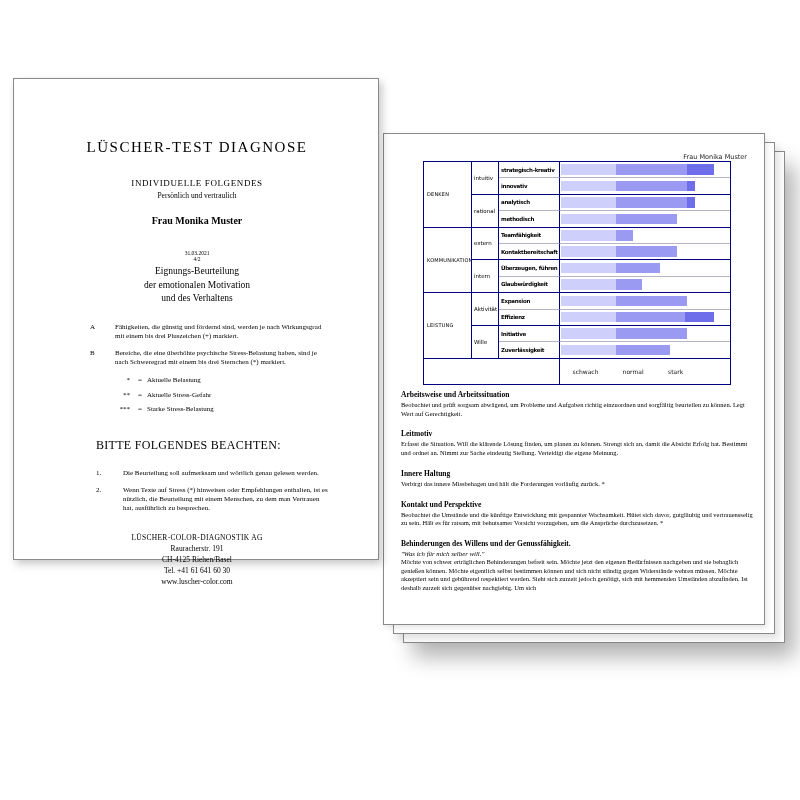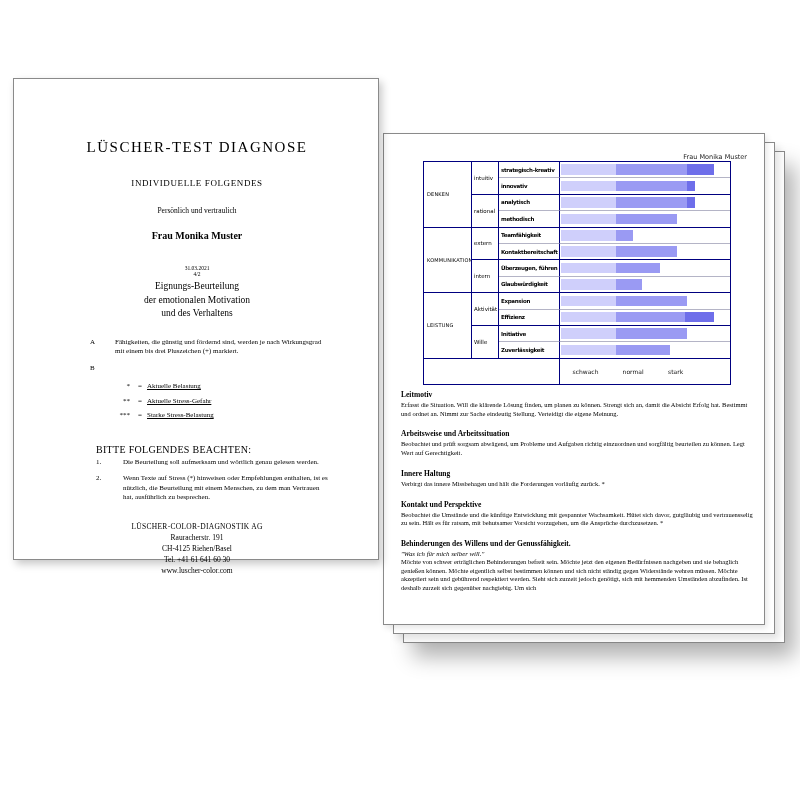--- a/index.html
+++ b/index.html
@@ -10,36 +10,36 @@
   .sheet3{left:403px;top:151px;width:382px;height:492px;box-shadow:10px 14px 20px rgba(0,0,0,0.30);}
   .sheet2{left:393px;top:142px;width:382px;height:492px;box-shadow:4px 5px 8px rgba(0,0,0,0.12);}
   .right-main{left:383px;top:133px;width:382px;height:492px;box-shadow:2px 3px 6px rgba(0,0,0,0.10);}
   
   .left-main{left:13px;top:78px;width:366px;height:482px;box-shadow:3px 4px 8px rgba(0,0,0,0.22);z-index:20;}
 
   
   .lp-inner{position:relative;left:7px;width:352px;text-align:center;padding-top:60px;}
   .lp-title{font-size:15px;letter-spacing:1.5px;}
   .lp-subtitle{font-size:9px;letter-spacing:0.6px;margin-top:22px;}
-  .lp-conf{font-size:7.5px;margin-top:18px;}
+  .lp-conf{font-size:7.5px;margin-top:3px;}
   .lp-for{font-size:7.5px;margin-top:3px;}
   .lp-name{font-size:10px;font-weight:bold;margin-top:15px;}
   .lp-date{font-size:5.5px;margin-top:24px;}
   .lp-pageref{font-size:5.5px;}
   .lp-reportline{font-size:9.5px;line-height:13.5px;}
   .lp-report{margin-top:3px;text-align:center;}
   .lp-items{margin-top:17px;text-align:left;padding-left:69px;padding-right:48px;}
   .lp-item{display:grid;grid-template-columns:25px 1fr;font-size:7px;line-height:1.32;margin-bottom:8px;}
   .lp-legend{margin-top:9px;text-align:left;padding-left:92px;}
   .lp-legendrow{display:grid;grid-template-columns:20px 14px auto;font-size:7px;margin-bottom:6.5px;}
   .lp-legendrow .stars{text-align:right;padding-right:3px;}
   .lp-legendrow .eq{text-align:center;}
-  .lp-legendrow .lbl{text-decoration:underline;}
+  .lp-legendrow .lbl{}
   .lp-notice{margin-top:25px;text-align:left;padding-left:75px;padding-right:42px;}
-  .lp-notice-h{font-size:10px;letter-spacing:0.3px;margin-bottom:3px;}
+  .lp-notice-h{font-size:12px;letter-spacing:0.3px;margin-bottom:16px;}
   .lp-noticerow{display:grid;grid-template-columns:27px 1fr;font-size:7px;line-height:1.32;margin-bottom:7px;}
   .lp-footer{margin-top:19px;font-size:7.5px;line-height:11px;}
   .lp-footer .f0{letter-spacing:0.3px;}
 
   
   .rp-header{position:absolute;top:19px;right:17px;font-family:"DejaVu Sans",sans-serif;font-size:6.5px;color:#222;}
   .profile-table{position:absolute;left:39px;top:27px;width:308px;display:grid;
     grid-template-columns:48px 27px 61px 1fr;grid-template-rows:repeat(12,16.4px) 25px;
     border:1.5px solid #000080;box-sizing:border-box;background:#fff;
     font-family:"DejaVu Sans",sans-serif;}
@@ -171,26 +171,26 @@
         </div>
         <div class="cell axis-spacer" style="grid-row: 13;"></div>
         <div class="cell axis-cell" style="grid-row: 13;">
           <span class="axis-lab" style="left: 15%;">schwach</span>
           <span class="axis-lab" style="left: 43%;">normal</span>
           <span class="axis-lab" style="left: 68%;">stark</span>
         </div>
       </div>
     <div class="rp-sections">
         <div class="rp-sec">
+          <h4>Arbeitsweise und Arbeitssituation</h4>
+          <p>Beobachtet und prüft sorgsam abwägend, um Probleme und Aufgaben richtig einzuordnen und sorgfältig beurteilen zu können. Legt Wert auf Gerechtigkeit.</p>
+        </div>
+        <div class="rp-sec">
           <h4>Leitmotiv</h4>
           <p>Erfasst die Situation. Will die klärende Lösung finden, um planen zu können. Strengt sich an, damit die Absicht Erfolg hat. Bestimmt und ordnet an. Nimmt zur Sache eindeutig Stellung. Verteidigt die eigene Meinung.</p>
-        </div>
-        <div class="rp-sec">
-          <h4>Arbeitsweise und Arbeitssituation</h4>
-          <p>Beobachtet und prüft sorgsam abwägend, um Probleme und Aufgaben richtig einzuordnen und sorgfältig beurteilen zu können. Legt Wert auf Gerechtigkeit.</p>
         </div>
         <div class="rp-sec">
           <h4>Innere Haltung</h4>
           <p>Verbirgt das innere Missbehagen und hält die Forderungen vorläufig zurück. *</p>
         </div>
         <div class="rp-sec">
           <h4>Kontakt und Perspektive</h4>
           <p>Beobachtet die Umstände und die künftige Entwicklung mit gespannter Wachsamkeit. Hütet sich davor, gutgläubig und vertrauensselig zu sein. Hält es für ratsam, mit behutsamer Vorsicht vorzugehen, um die Ansprüche durchzusetzen. *</p>
         </div>
         <div class="rp-sec">
@@ -214,20 +214,21 @@
           <div class="lp-reportline">der emotionalen Motivation</div>
           <div class="lp-reportline">und des Verhaltens</div>
         </div>
       <div class="lp-items">
           <div class="lp-item">
             <span>A</span>
             <span>Fähigkeiten, die günstig und fördernd sind, werden je nach Wirkungsgrad mit einem bis drei Pluszeichen (+) markiert.</span>
           </div>
           <div class="lp-item">
             <span>B</span>
+            <span>Bereiche, die eine überhöhte psychische Stress-Belastung haben, sind je nach Schweregrad mit einem bis drei Sternchen (*) markiert.</span>
           </div>
         </div>
       <div class="lp-legend">
           <div class="lp-legendrow">
             <span class="stars">*</span>
             <span class="eq">=</span>
             <span class="lbl">Aktuelle Belastung</span>
           </div>
           <div class="lp-legendrow">
             <span class="stars">**</span>

